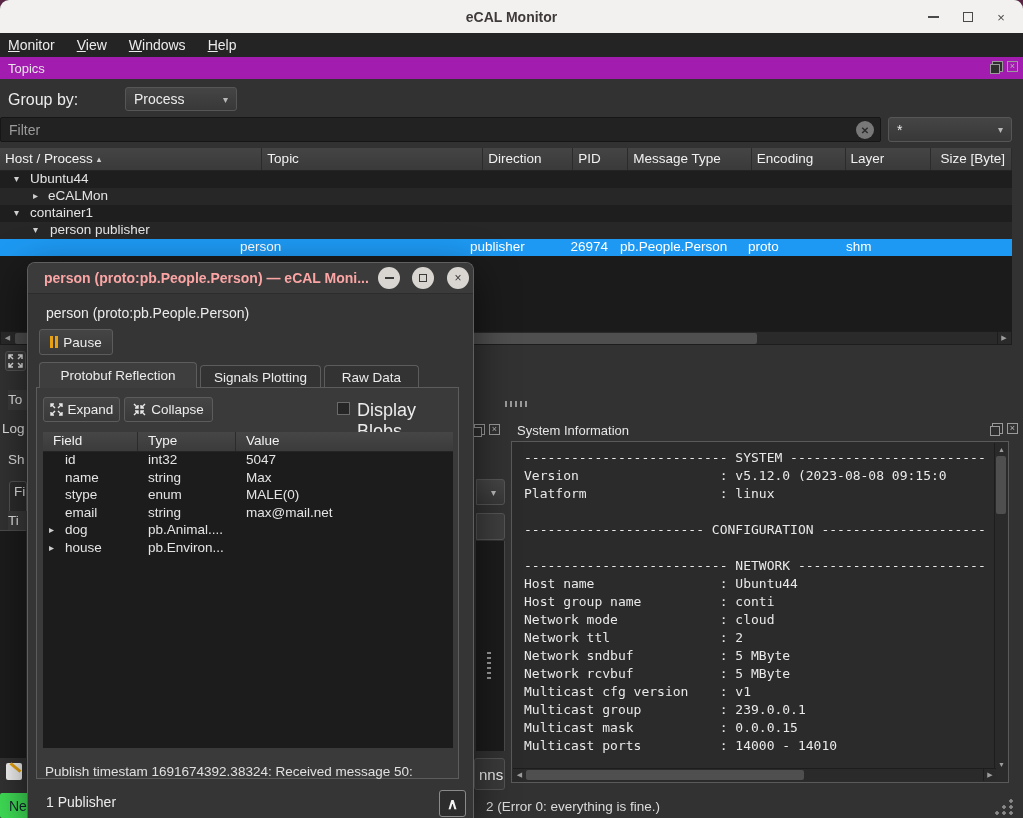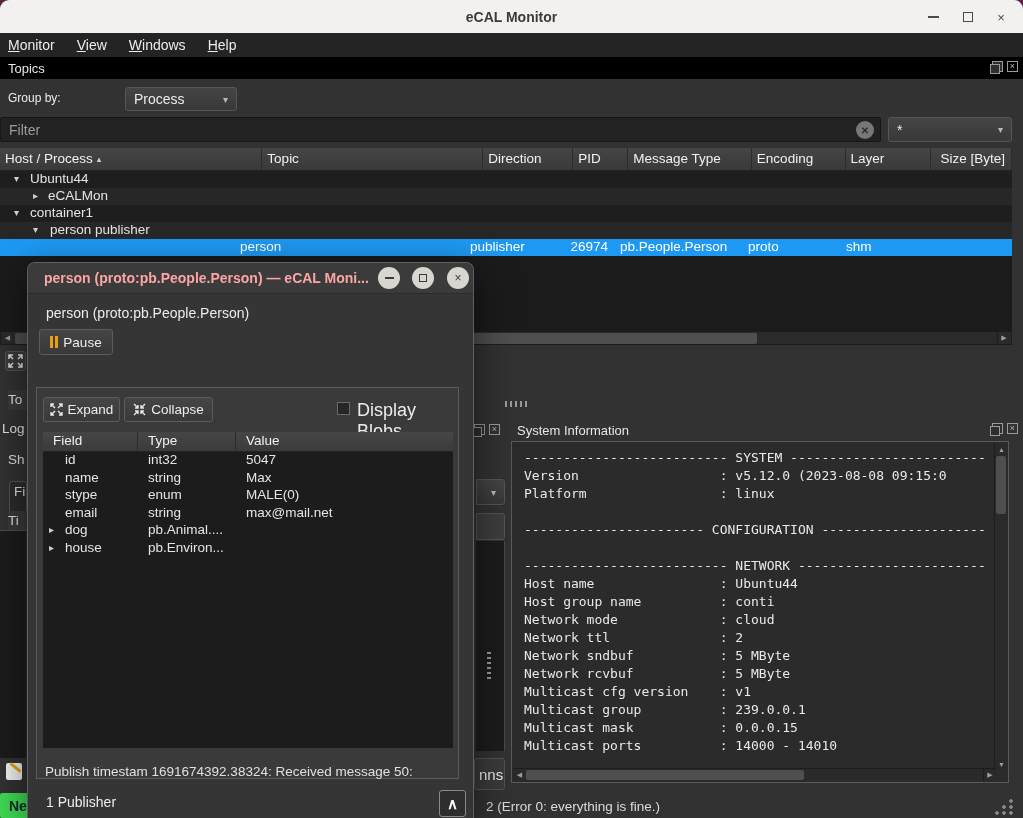--- a/index.html
+++ b/index.html
@@ -19,29 +19,29 @@
             align-items:center; justify-content:center; color:#4a4a4a; font-size:13px; cursor:default; }
   .winbtn.min { right:80px; } .winbtn.max { right:45px; } .winbtn.cls { right:12px; }
   .winbtn .sq { width:10px; height:10px; border:1.4px solid #4a4a4a; display:inline-block; }
   .winbtn .bar { width:11px; height:1.6px; background:#4a4a4a; display:inline-block; }
 
   .menubar { position:absolute; left:0; top:33px; width:1023px; height:24px; background:#242424;
              display:flex; align-items:center; padding-left:8px; gap:22px; }
   .menu-item { color:#ececec; font-size:14px; }
   .menu-item .u { text-decoration:underline; }
 
-  .dock-title { background:#000000; color:#e6e6e6; font-size:13px; display:flex; align-items:center; }
+  .dock-title { background:#a21caf; color:#e6e6e6; font-size:13px; display:flex; align-items:center; }
   .topics-title { left:0; top:57px; width:1023px; height:22px; padding-left:8px; }
   .dock-icons { position:absolute; right:5px; top:4px; display:flex; gap:4px; }
   .icon-float { width:11px; height:11px; border:1px solid #9a9a9a; position:relative; background:#2e2e2e; }
   .icon-float:before { content:""; position:absolute; left:-3px; top:2px; width:8px; height:8px; border:1px solid #9a9a9a; background:#2e2e2e; }
   .icon-closebox { width:11px; height:11px; border:1px solid #9a9a9a; color:#b5b5b5; font-size:9px;
                    line-height:9px; text-align:center; }
 
-  .groupby-label { left:8px; top:91px; color:#ececec; font-size:12px; }
+  .groupby-label { left:8px; top:91px; color:#ececec; font-size:16px; }
   .combo { background:linear-gradient(#454545,#383838); border:1px solid #565656; border-radius:3px;
            color:#ececec; font-size:14px; display:flex; align-items:center; padding:0 8px; }
   .combo .arrow { margin-left:auto; color:#b9b9b9; font-size:10px; }
   .combo-groupby { left:125px; top:87px; width:112px; height:24px; }
   .combo-filter { left:888px; top:117px; width:124px; height:25px; }
 
   .filter-input { left:0px; top:117px; width:881px; height:25px; background:#222222; border:1px solid #161616;
                   border-radius:2px; color:#9b9b9b; font-size:14px; display:flex; align-items:center; padding-left:8px; }
   .clear-btn { left:856px; top:121px; width:18px; height:18px; background:#787878; border-radius:50%;
                color:#2b2b2b; font-size:10px; font-weight:bold; display:flex; align-items:center; justify-content:center; }
@@ -69,21 +69,21 @@
   .hs-arrow.right { position:absolute; right:1px; border-left:1px solid #1d1d1d; }
 
   
   .frag { color:#e2e2e2; font-size:13.5px; white-space:nowrap; overflow:hidden; }
   .frag-darkcol { left:0; top:530px; width:26px; height:228px; background:#1c1c1c; border-top:1px solid #4e4e4e; }
   .frag-btn { background:#3a3a3a; border:1px solid #545454; border-radius:3px; }
   .log-icon { left:6px; top:763px; width:16px; height:17px; background:#f3f3f3; border-radius:2px; position:absolute; }
   .log-icon:before { content:""; position:absolute; left:3px; top:3px; width:13px; height:3px;
                      background:#e8a30f; transform:rotate(40deg); }
   .badge-green { left:0; top:793px; width:34px; height:25px; background:#3fdc55; border-radius:2px;
-                 color:#15262e; font-weight:bold; font-size:14px; display:flex; align-items:center; padding-left:9px; }
+                 color:#15262e; font-weight:normal; font-size:14px; display:flex; align-items:center; padding-left:9px; }
 
   
   .mid-combo { left:476px; top:479px; width:29px; height:26px; border-radius:0 3px 3px 0; }
   .mid-btn-edge { left:476px; top:513px; width:29px; height:27px; background:#3e3e3e; border:1px solid #555; border-radius:0 3px 3px 0; }
   .mid-dark { left:476px; top:541px; width:29px; height:210px; background:#1c1c1c; border-right:1px solid #4a4a4a; }
   .vdots { left:487px; top:652px; width:4px; height:30px;
            background:repeating-linear-gradient(#9a9a9a 0 2px, transparent 2px 5px); }
   .hdots { left:505px; top:401px; width:22px; height:6px;
            background:repeating-linear-gradient(90deg,#9a9a9a 0 2px, transparent 2px 5px); }
   .frag-nns { left:474px; top:758px; width:31px; height:32px; background:#3a3a3a; border:1px solid #545454;
@@ -362,20 +362,25 @@
     <div class="dlg-topic">person (proto:pb.People.Person)</div>
 
     <div class="btn dlg-pause">
       <span class="pause-glyph">
           <i></i>
           <i></i>
         </span>
       <span>Pause</span>
     </div>
 
+    <div class="dlg-tabs">
+      <div class="tab active">Protobuf Reflection</div>
+      <div class="tab inactive t1">Signals Plotting</div>
+      <div class="tab inactive t2">Raw Data</div>
+    </div>
 
     <div class="dlg-frame">
       <div class="btn dlg-expand">
         <svg class="arr" width="13" height="13" viewBox="0 0 13 13">
           <g stroke="#e8e8e8" stroke-width="1.4" fill="none">
             <path d="M5 5 L1 1 M1 4 L1 1 L4 1"></path>
               <path d="M8 5 L12 1 M9 1 L12 1 L12 4"></path>
             <path d="M5 8 L1 12 M1 9 L1 12 L4 12"></path>
               <path d="M8 8 L12 12 M12 9 L12 12 L9 12"></path>
           </g>

